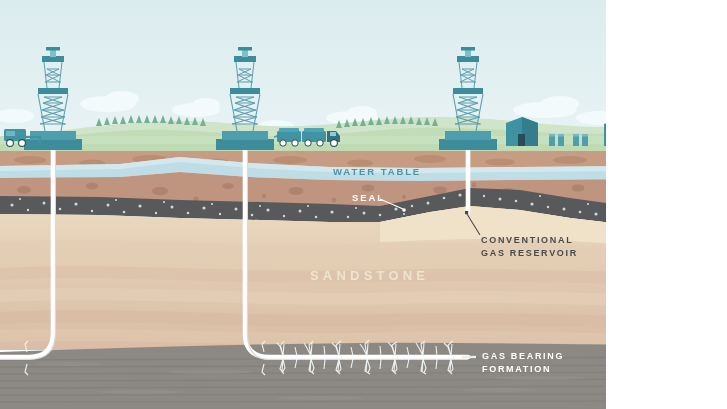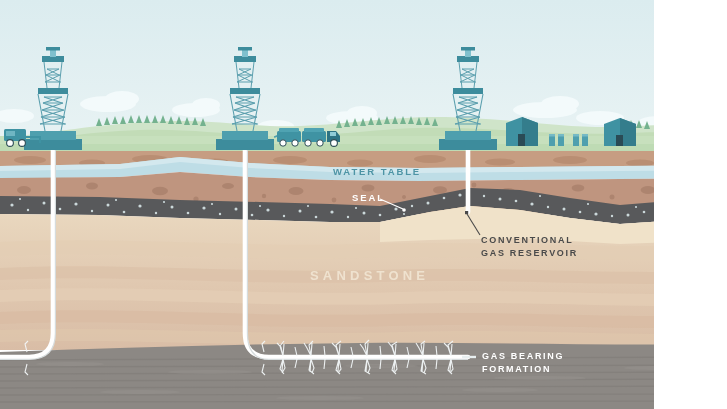--- a/index.html
+++ b/index.html
@@ -1,18 +1,18 @@
 <!DOCTYPE html>
 <html><head>
 <meta charset="utf-8">
 <title>Gas Extraction Cross-Section</title>
 <style>
   html,body{margin:0;padding:0;background:#fff;}
   body{font-family:"Liberation Sans", sans-serif;}
-  #scene{position:relative;width:654px;height:409px;overflow:hidden;}
+  #scene{position:relative;width:606px;height:409px;overflow:hidden;}
   #scene svg{display:block;}
   .lbl{font-family:"Liberation Sans", sans-serif;font-weight:bold;}
 </style>
 </head>
 <body>
 
 <div id="scene">
 <svg width="727" height="409" viewBox="0 0 727 409" xmlns="http://www.w3.org/2000/svg">
   <defs>
     <linearGradient id="skyGrad" x1="0" y1="0" x2="0" y2="1">

